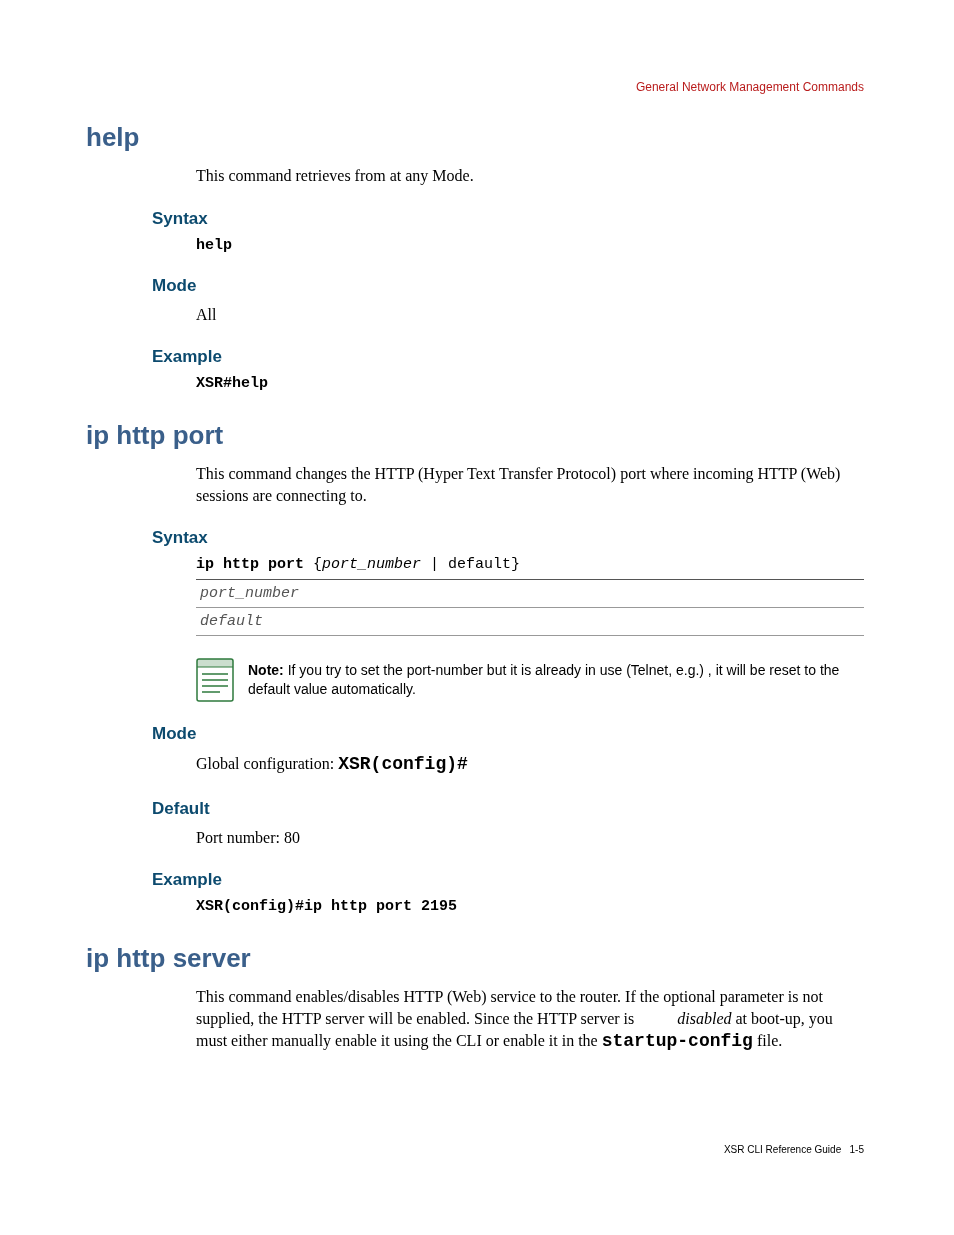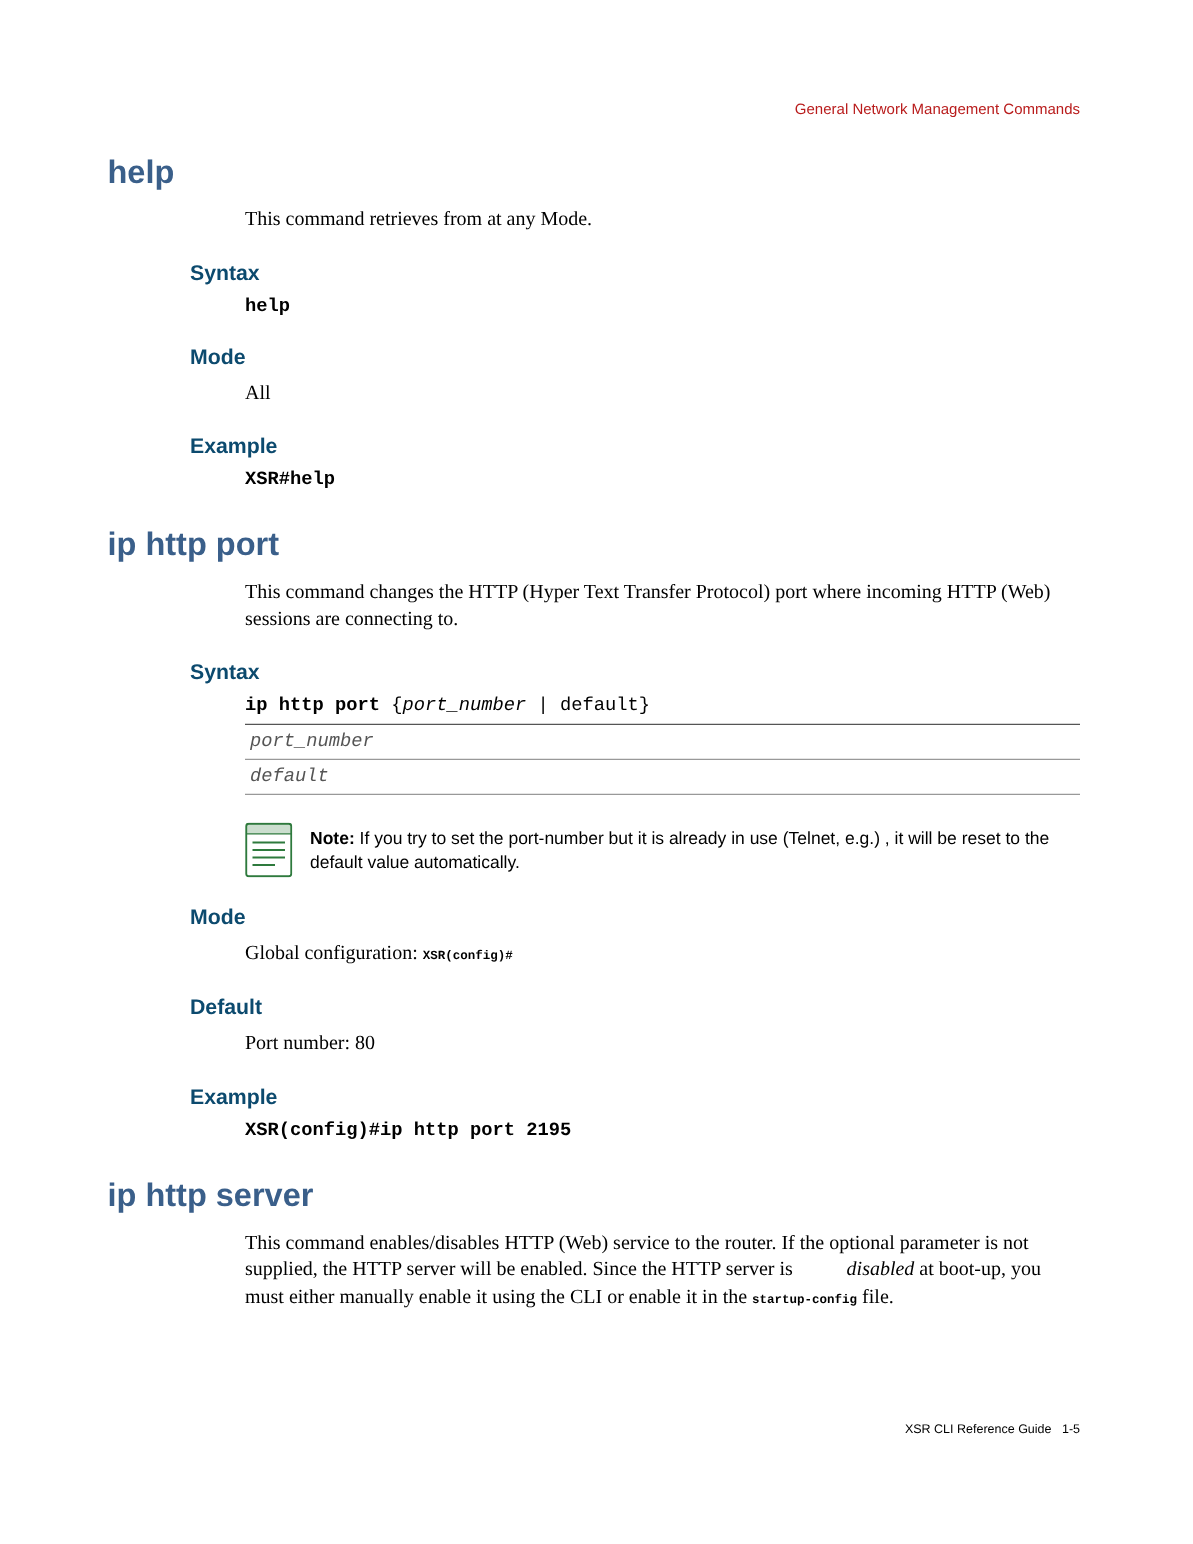--- a/index.html
+++ b/index.html
@@ -84,21 +84,21 @@
   .note-text strong { font-weight: bold; }
   .footer-text {
     font-family: Arial, Helvetica, sans-serif;
     font-size: 10px;
     text-align: right;
     margin-top: 90px;
   }
   .code-inline {
     font-family: "Courier New", Courier, monospace;
     font-weight: bold;
-    font-size: 10px;
+    font-size: 18px;
   }
   .italic { font-style: italic; margin-left: 39px; }
 </style>
 </head>
 <body>
 
 <div class="header-text">General Network Management Commands</div>
 
 <div class="section-title">help</div>
 <div class="indent-block body-text">This command retrieves from at any Mode.</div>

